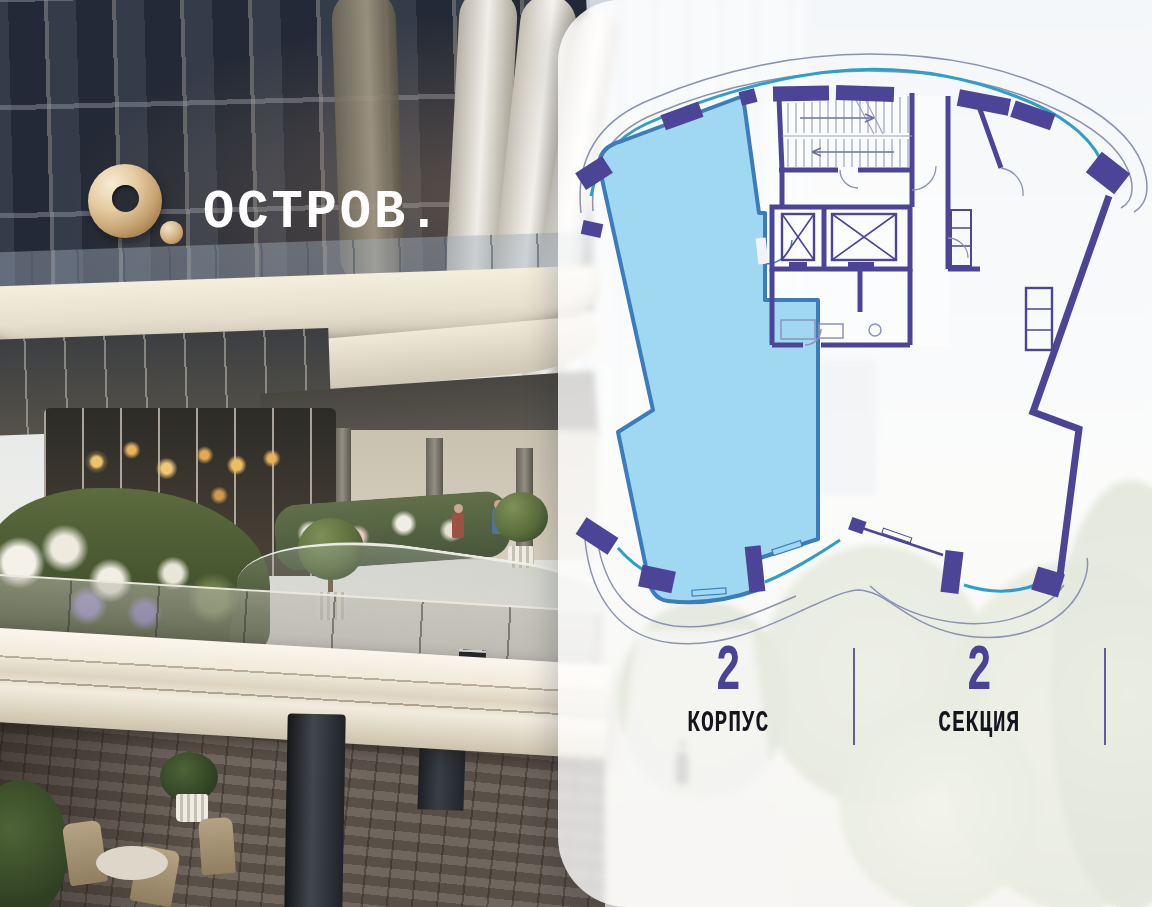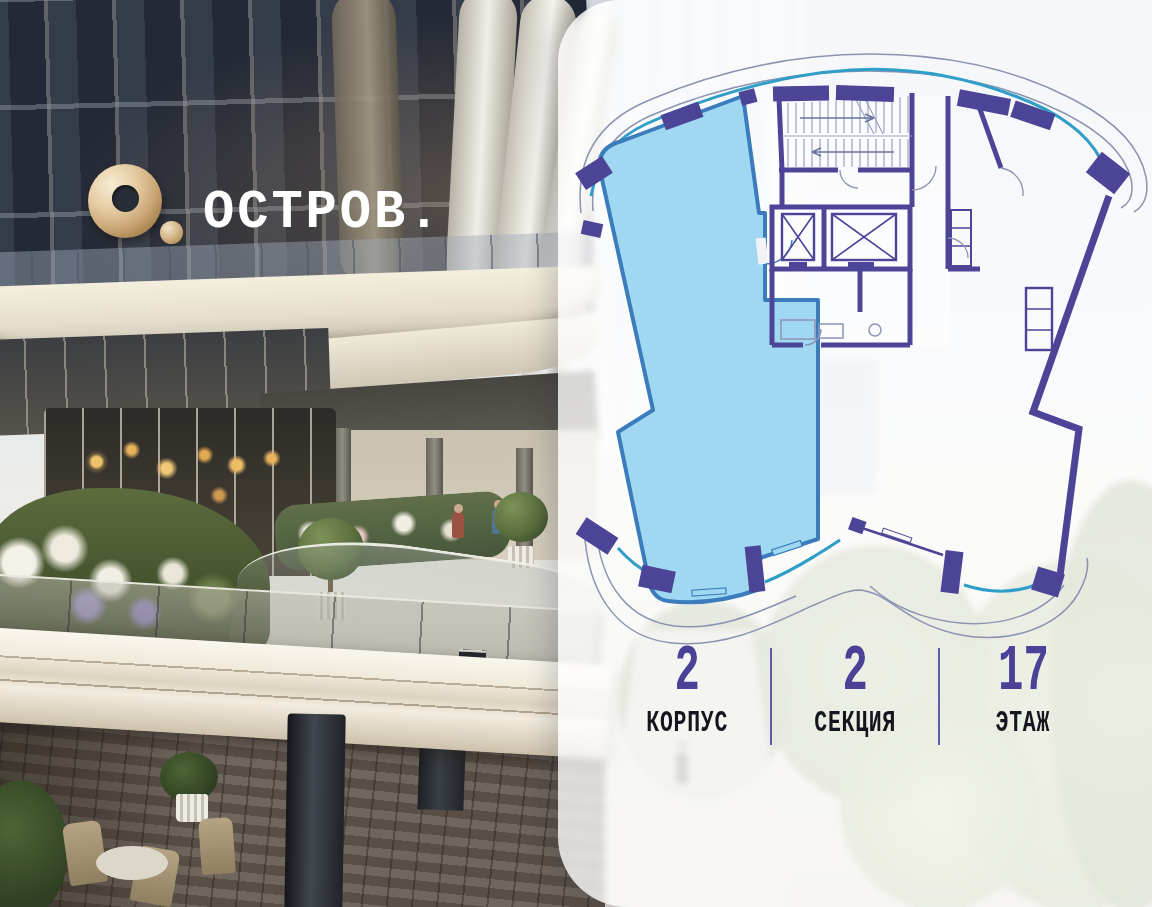--- a/index.html
+++ b/index.html
@@ -336,19 +336,15 @@
     <div class="stat">
       <div class="stat-value">2</div>
       <div class="stat-label">КОРПУС</div>
     </div>
     <div class="stat-div"></div>
     <div class="stat">
       <div class="stat-value">2</div>
       <div class="stat-label">СЕКЦИЯ</div>
     </div>
     <div class="stat-div"></div>
-    <div class="stat">
-      <div class="stat-value">17</div>
-      <div class="stat-label">ЭТАЖ</div>
-    </div>
   </div>
 
 </div>
 
 </body></html>

